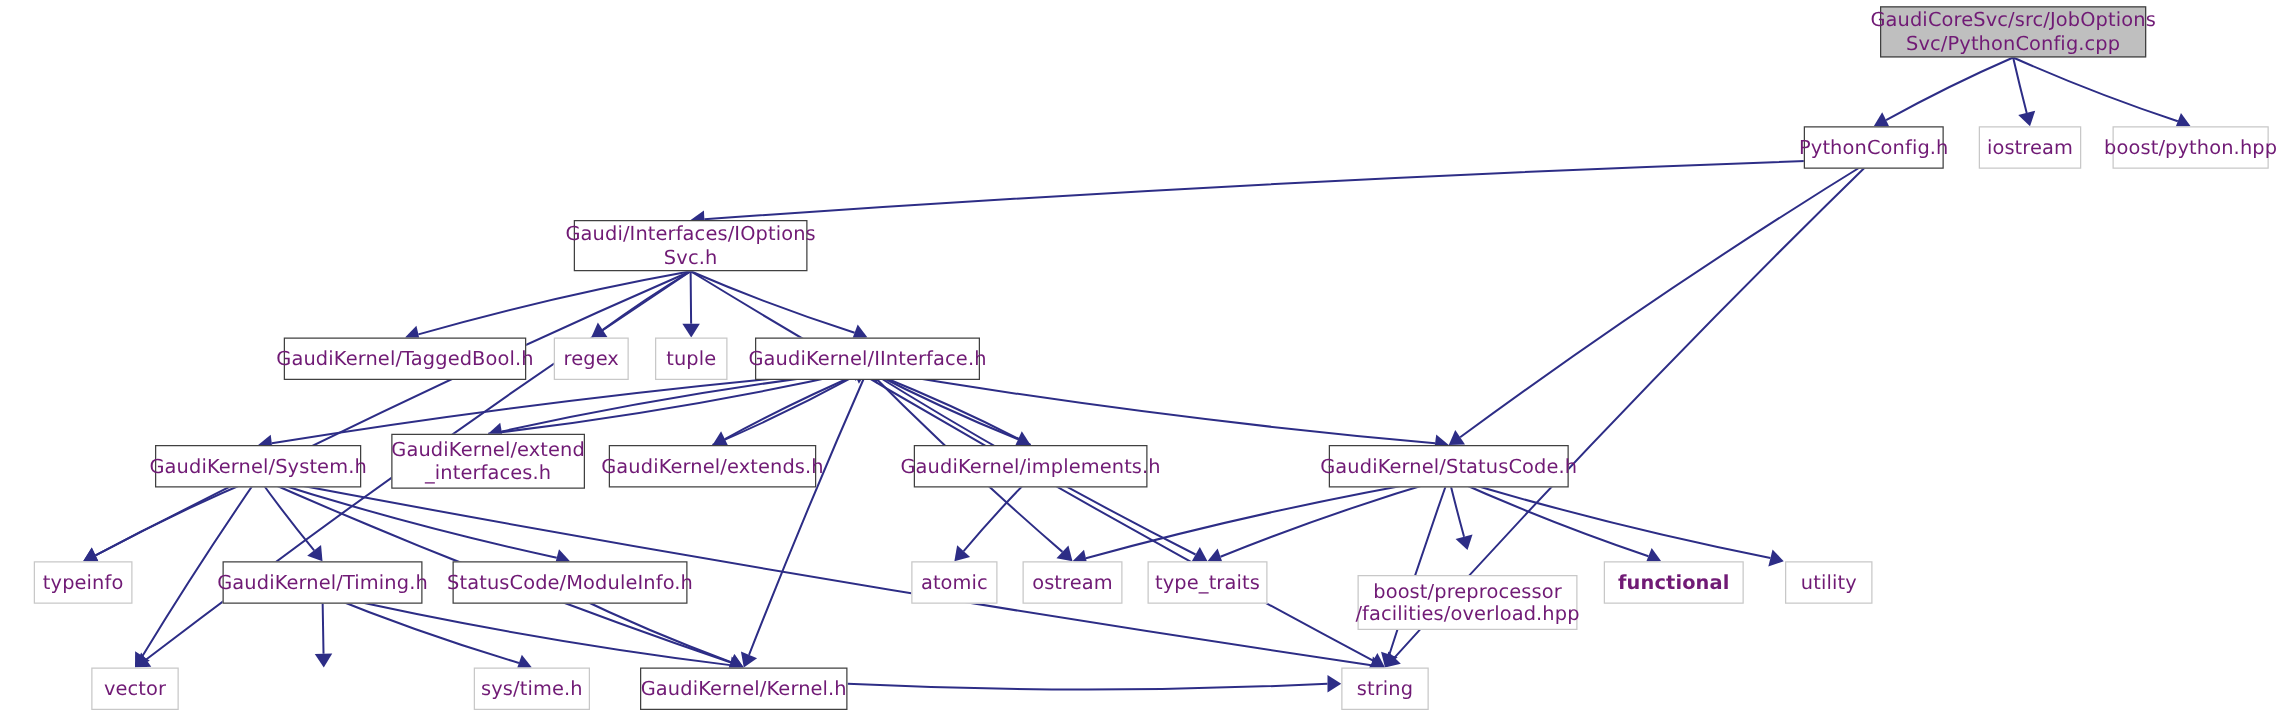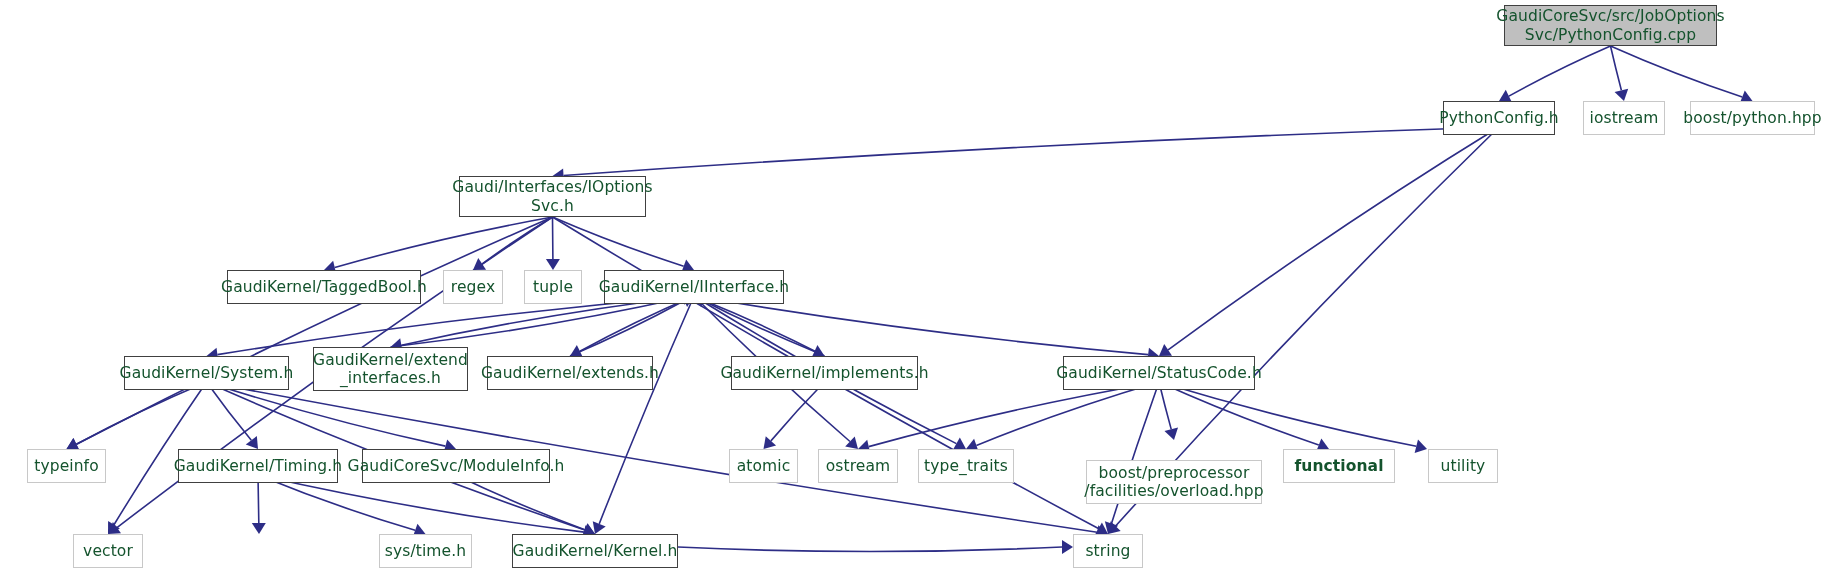--- a/index.html
+++ b/index.html
@@ -25,21 +25,21 @@
     pointer-events: none;
   }
   .node {
     position: absolute;
     box-sizing: border-box;
     display: flex;
     align-items: center;
     justify-content: center;
     text-align: center;
     line-height: 1.18;
-    color: #14532d;
+    color: #701a75;
     background: #ffffff;
     white-space: pre-line;
     font-size: 15.5px;
     letter-spacing: 0.1px;
     padding: 16px 5px;
   }
   .node.sys {
     border: 1px solid #c8c8c8;
   }
   .node.hdr {
@@ -188,21 +188,21 @@
     <div class="node hdr" style="left: 1063px; top: 356px; width: 192px; height: 26px; white-space: nowrap;">
       <span>GaudiKernel/StatusCode.h</span>
     </div>
     <div class="node sys" style="left: 27px; top: 449px; width: 79px; height: 26px; white-space: nowrap;">
       <span>typeinfo</span>
     </div>
     <div class="node hdr" style="left: 178px; top: 449px; width: 160px; height: 26px; white-space: nowrap;">
       <span>GaudiKernel/Timing.h</span>
     </div>
     <div class="node hdr" style="left: 362px; top: 449px; width: 188px; height: 26px; white-space: nowrap;">
-      <span>GaudiCoreSvc/ModuleInfo.h</span>
+      <span>StatusCode/ModuleInfo.h</span>
     </div>
     <div class="node sys" style="left: 729px; top: 449px; width: 69px; height: 26px; white-space: nowrap;">
       <span>atomic</span>
     </div>
     <div class="node sys" style="left: 818px; top: 449px; width: 80px; height: 26px; white-space: nowrap;">
       <span>ostream</span>
     </div>
     <div class="node sys" style="left: 918px; top: 449px; width: 96px; height: 26px; white-space: nowrap;">
       <span>type_traits</span>
     </div>

